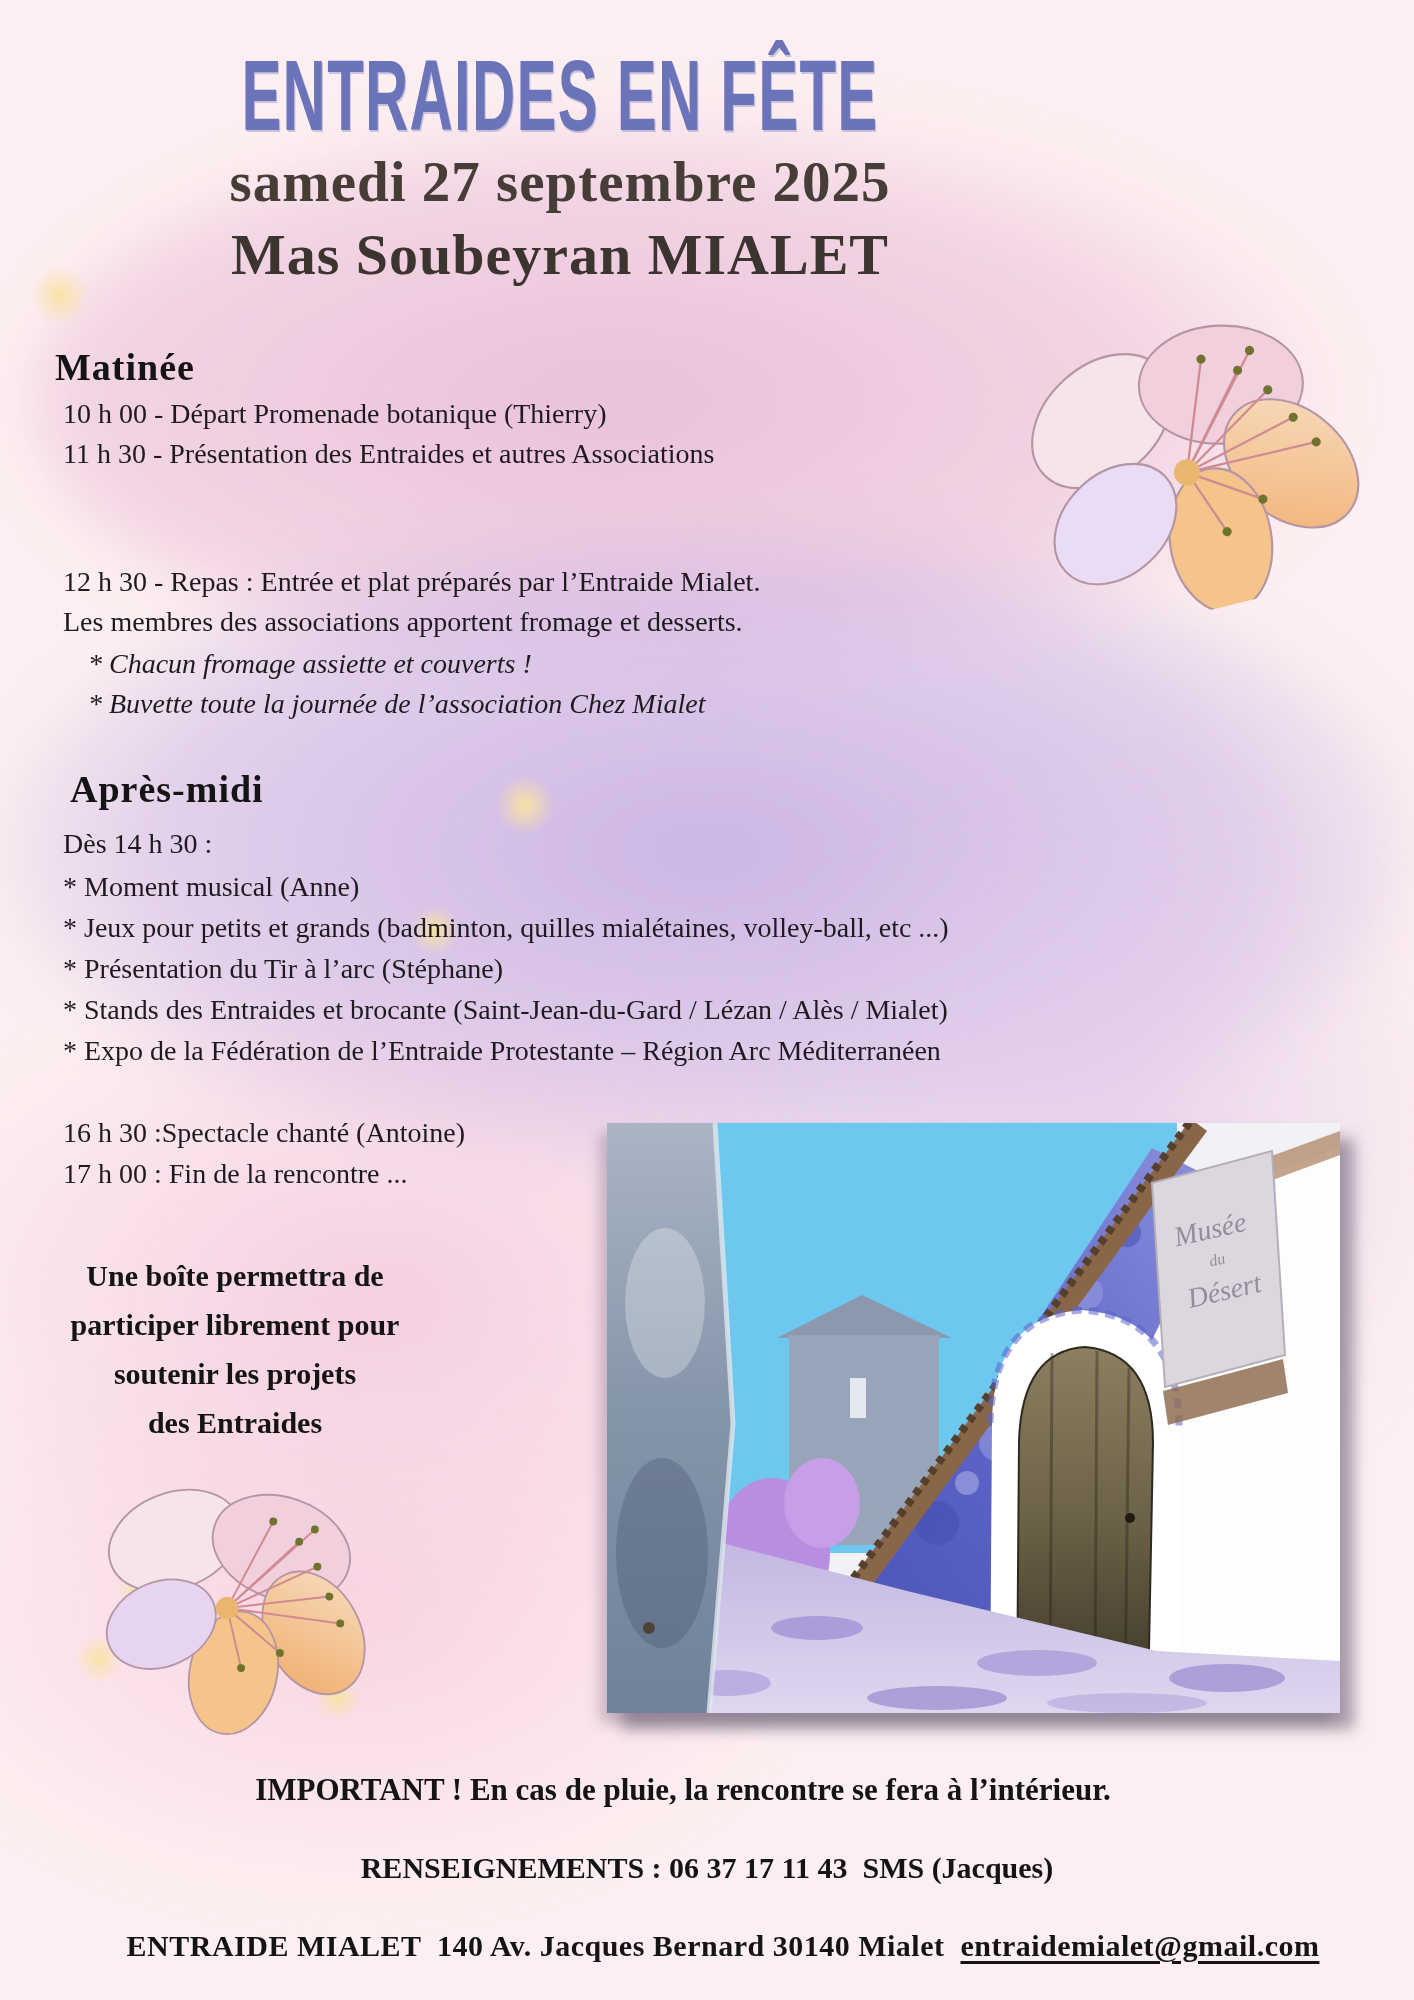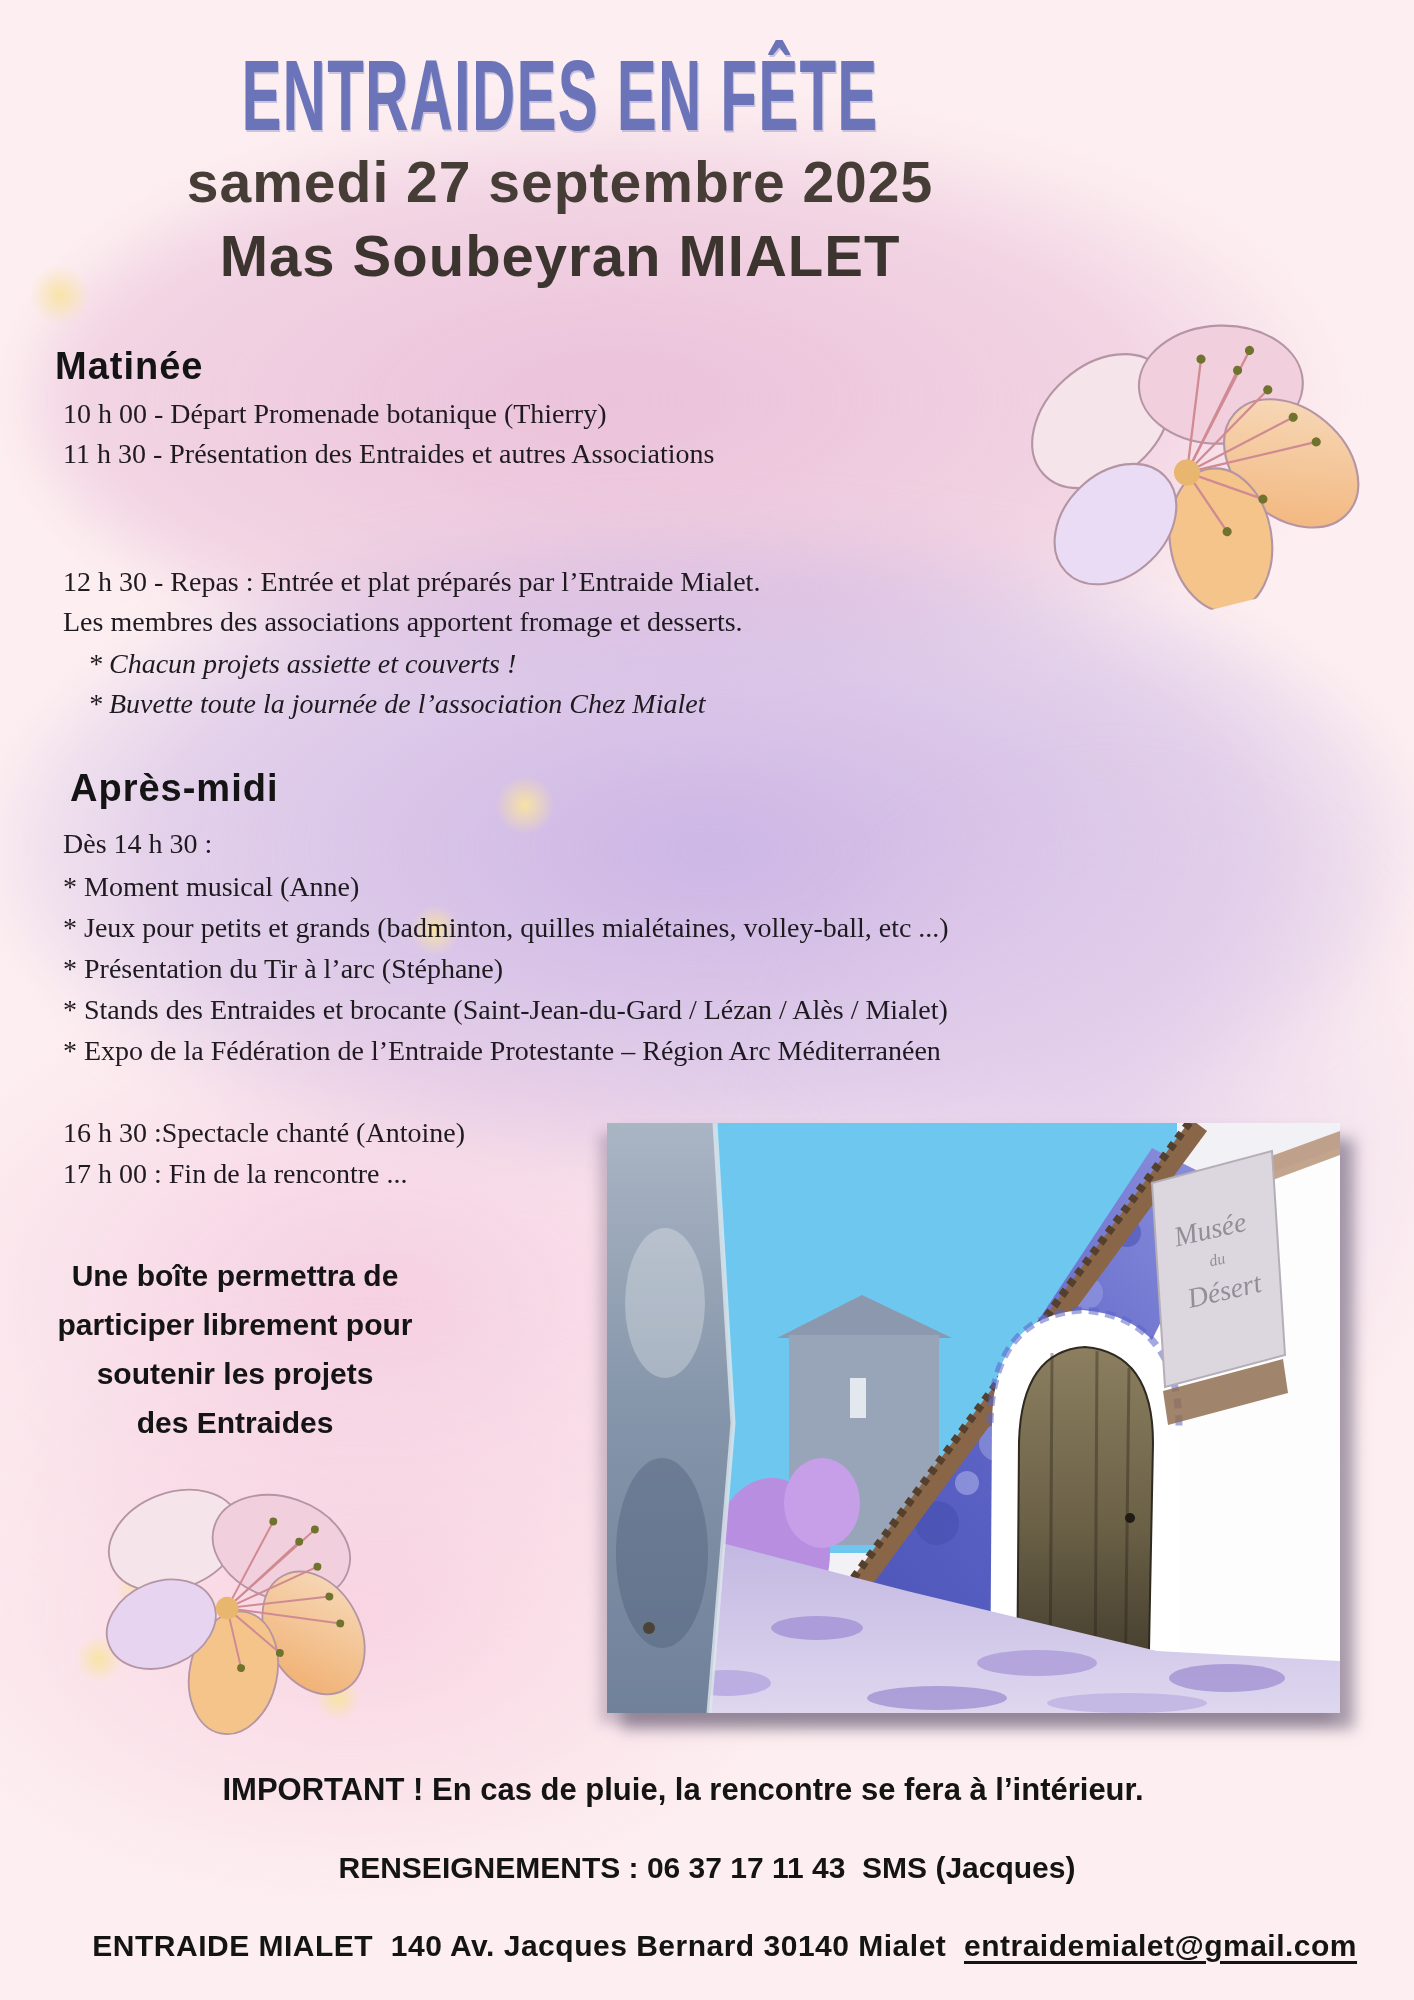--- a/index.html
+++ b/index.html
@@ -15,21 +15,21 @@
     background:radial-gradient(ellipse at 50% 50%, rgba(201,178,228,.95) 0%, rgba(201,178,228,.5) 55%, rgba(201,178,228,0) 76%);}
   #wash-right-mid  {left:760px; top:760px;  width:700px; height:760px;
     background:radial-gradient(ellipse, rgba(224,202,234,.75) 0%, rgba(224,202,234,0) 72%);}
   #wash-pink-low   {left:-120px;top:980px;  width:1000px; height:640px;
     background:radial-gradient(ellipse, rgba(242,198,221,.8) 0%, rgba(242,198,221,0) 72%);}
   #wash-bottom-left{left:-100px;top:1330px; width:900px; height:560px;
     background:radial-gradient(ellipse, rgba(247,206,223,.85) 0%, rgba(247,206,223,0) 74%);}
   .dot{position:absolute; border-radius:50%; pointer-events:none;
     background:radial-gradient(circle, rgba(248,227,163,.95) 0%, rgba(248,227,163,0) 70%);}
 
-  .hand{font-family:Liberation Sans, sans-serif; font-weight:bold; color:#141414;}
+  .hand{font-family:Liberation Serif, serif; font-weight:bold; color:#141414;}
   .serif{font-family:"Liberation Serif", serif; color:#1e1a20;}
 
   #title-block{position:absolute; left:0; top:38px; width:1120px; text-align:center;}
   #poster-title{display:inline-block; white-space:nowrap;
     font-size:100px; font-weight:bold; letter-spacing:2px; color:#6b74b8;
     transform:scaleX(.60); transform-origin:50% 50%;
     text-shadow:2px 2px 0 rgba(107,116,184,.35);}
   #date-line{margin-top:-4px; font-size:57px; color:#463d37; letter-spacing:1px;}
   #location-line{margin-top:7px; font-size:58px; color:#3c342e; letter-spacing:1px;}
 
@@ -84,21 +84,21 @@
   <div class="section-heading hand" style="left:55px;top:345px">Matinée</div>
   <div class="body-list serif" style="position:absolute;left:63px;top:394px">
       <div class="line">10 h 00 - Départ Promenade botanique (Thierry)</div>
       <div class="line">11 h 30 - Présentation des Entraides et autres Associations</div>
     </div>
   <div class="body-list serif" style="position:absolute;left:63px;top:562px">
       <div class="line">12 h 30 - Repas : Entrée et plat préparés par l’Entraide Mialet.</div>
       <div class="line">Les membres des associations apportent fromage et desserts.</div>
     </div>
   <div class="body-list serif italic" style="position:absolute;left:88px;top:644px">
-      <div class="line">* Chacun projets assiette et couverts !</div>
+      <div class="line">* Chacun fromage assiette et couverts !</div>
       <div class="line">* Buvette toute la journée de l’association Chez Mialet</div>
     </div>
 
   <div class="section-heading hand" style="left:70px;top:767px">Après-midi</div>
   <div class="body-list serif" style="position:absolute;left:63px;top:824px">
     <div class="line">Dès 14 h 30 :</div>
   </div>
   <div class="body-list serif tight" style="position:absolute;left:63px;top:866px">
       <div class="line">* Moment musical (Anne)</div>
       <div class="line">* Jeux pour petits et grands (badminton, quilles mialétaines, volley-ball, etc ...)</div>

